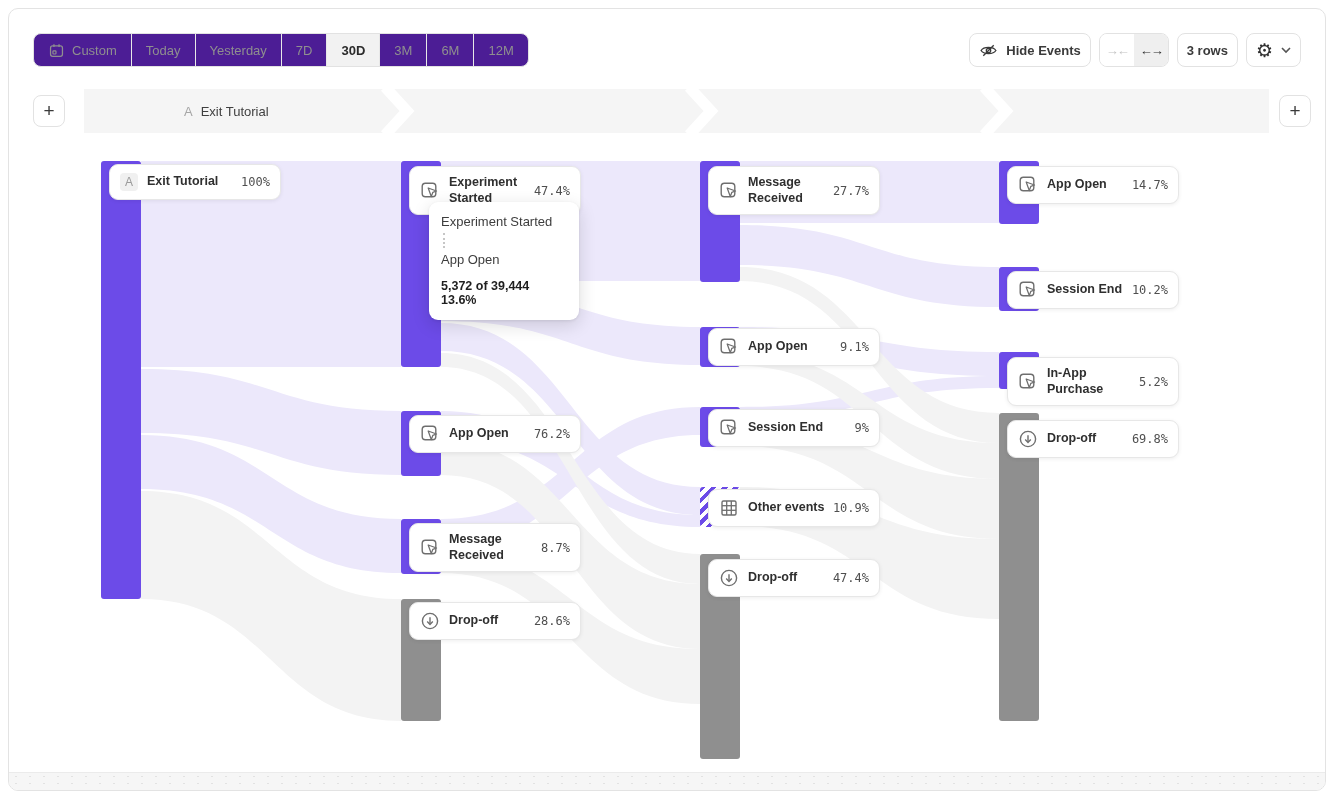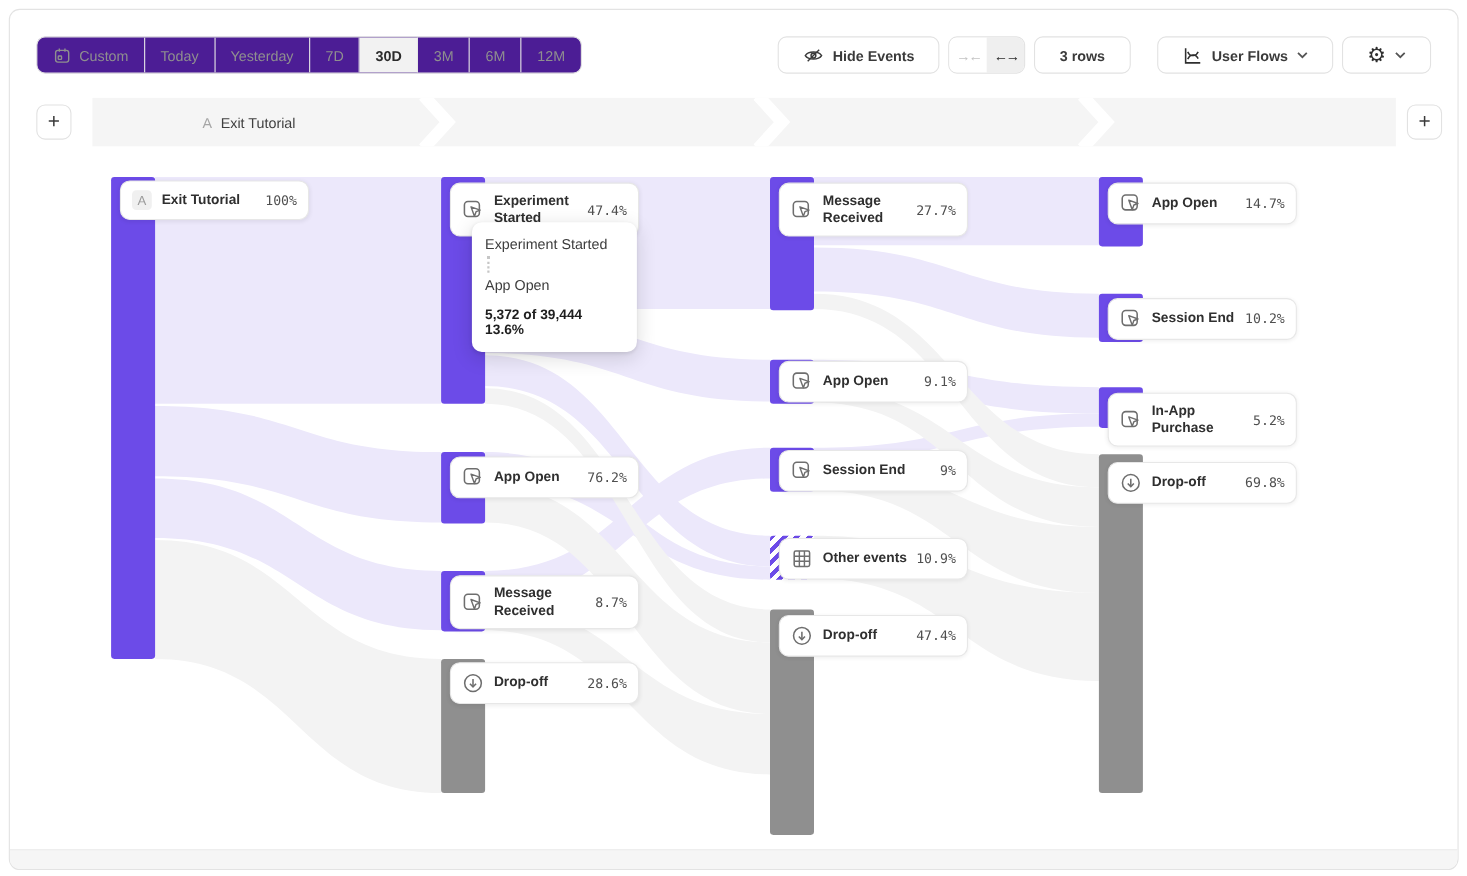--- a/index.html
+++ b/index.html
@@ -9,21 +9,21 @@
 
   
   .toolbar { position:absolute; left:0; top:0; width:100%; height:66px; }
   .seg-group { position:absolute; left:24px; top:24px; display:inline-flex; border:1px solid #e2e2e2;
                border-radius:8px; overflow:hidden; background:#4c1d95; height:34px; }
   .seg-item { display:flex; align-items:center; gap:7px; padding:0 14px; font-size:13px; color:#8f8f8f;
               border-right:1px solid #e8e8e8; cursor:pointer; white-space:nowrap; }
   .seg-item:last-child { border-right:none; }
   .seg-item.active { background:#f2f2f2; color:#2b2b2b; font-weight:bold; }
   .right-tools { position:absolute; right:24px; top:24px; display:flex; align-items:center; gap:8px; height:34px; }
-  .btn { display:inline-flex; align-items:center; gap:8px; height:34px; padding:0 22px; border:1px solid #e2e2e2;
+  .btn { display:inline-flex; align-items:center; gap:8px; height:34px; padding:0 9px; border:1px solid #e2e2e2;
          border-radius:8px; background:#fff; font-size:13px; color:#3a3a3a; font-weight:600; cursor:pointer; white-space:nowrap; }
   .mini-seg { display:inline-flex; border:1px solid #e2e2e2; border-radius:8px; overflow:hidden; height:34px; }
   .mini-seg .cell { width:34px; display:flex; align-items:center; justify-content:center; font-size:13px; cursor:pointer; }
   .cell.dim { color:#c3c3c3; background:#fff; }
   .cell.on  { color:#2b2b2b; background:#efefef; }
   .arrow-glyph { letter-spacing:-2px; font-size:13px; }
   .gear-glyph { font-size:19px; line-height:1; color:#2f2f2f; font-weight:400; }
 
   
   .flow-header { position:absolute; left:0; top:80px; width:100%; height:44px; }
@@ -134,31 +134,20 @@
         <div class="cell dim">
           <span class="arrow-glyph">→←</span>
         </div>
         <div class="cell on">
           <span class="arrow-glyph">←→</span>
         </div>
       </div>
       <div class="btn">
         <span>3 rows</span>
       </div>
-      <div class="btn" style="margin-left:16px;">
-        <svg width="19" height="19" viewBox="0 0 20 20">
-          <path d="M3,3 L3,17 L17,17" fill="none" stroke="#2f2f2f" stroke-width="1.5"></path>
-          <path d="M5,13.5 C9,5 10.5,14.5 15,6.5" fill="none" stroke="#2f2f2f" stroke-width="1.5"></path>
-          <path d="M5,6.5 C9,14.5 10.5,5 15,13" fill="none" stroke="#2f2f2f" stroke-width="1.5"></path>
-        </svg>
-        <span>User Flows</span>
-        <svg width="10" height="7" viewBox="0 0 10 7">
-          <polyline points="1,1 5,5 9,1" fill="none" stroke="#555" stroke-width="1.6"></polyline>
-        </svg>
-      </div>
       <div class="btn">
         <span class="gear-glyph">⚙</span>
         <svg width="10" height="7" viewBox="0 0 10 7">
           <polyline points="1,1 5,5 9,1" fill="none" stroke="#555" stroke-width="1.6"></polyline>
         </svg>
       </div>
     </div>
   </div>
 
   <div class="flow-header">

